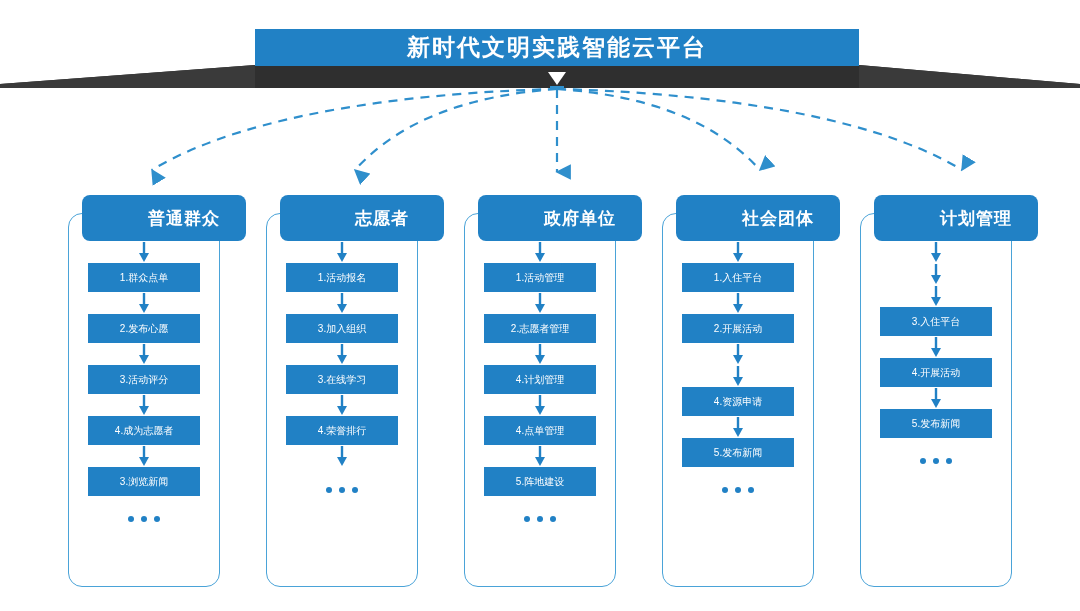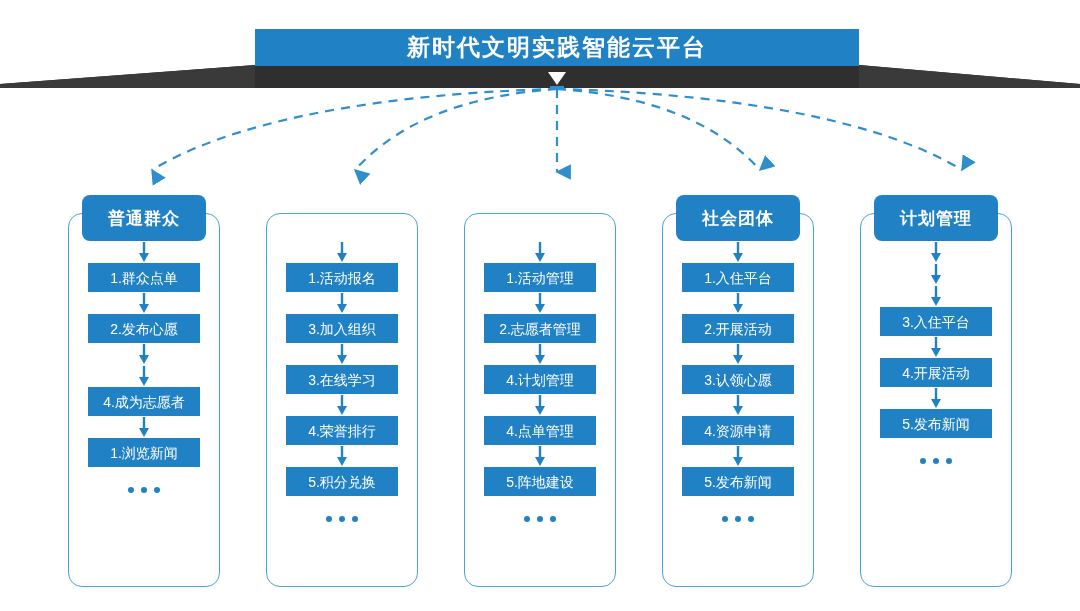--- a/index.html
+++ b/index.html
@@ -92,20 +92,21 @@
     left: 22px;
     top: 0px;
     width: 124px;
     height: 46px;
     background: #2181c5;
     border-radius: 8px;
     display: flex;
     align-items: center;
     justify-content: center;
     z-index: 3;
+    padding-left: 40px;
   }
   .col-header-label {
     color: #ffffff;
     font-size: 17px;
     font-weight: bold;
     letter-spacing: 1px;
     line-height: 1;
     white-space: nowrap;
   }
   .col-items {
@@ -128,21 +129,21 @@
     width: 112px;
     height: 29px;
     background: #2181c5;
     display: flex;
     align-items: center;
     justify-content: center;
     flex: none;
   }
   .item-label {
     color: #ffffff;
-    font-size: 14px;
+    font-size: 10px;
     line-height: 1;
     white-space: nowrap;
   }
   .col-ellipsis {
     margin-top: 18px;
     display: flex;
     gap: 7px;
     align-items: center;
     justify-content: center;
     height: 10px;
@@ -204,43 +205,49 @@
           <line x1="7" y1="1" x2="7" y2="14" stroke="#2181c5" stroke-width="2.4"></line>
           <polygon points="2,12 12,12 7,21" fill="#2181c5"></polygon>
         </svg>
         <div class="item-box">
           <span class="item-label">2.发布心愿</span>
         </div>
         <svg class="down-arrow" viewBox="0 0 14 22">
           <line x1="7" y1="1" x2="7" y2="14" stroke="#2181c5" stroke-width="2.4"></line>
           <polygon points="2,12 12,12 7,21" fill="#2181c5"></polygon>
         </svg>
+        <div class="item-box">
+          <span class="item-label">3.活动评分</span>
+        </div>
         <svg class="down-arrow" viewBox="0 0 14 22">
           <line x1="7" y1="1" x2="7" y2="14" stroke="#2181c5" stroke-width="2.4"></line>
           <polygon points="2,12 12,12 7,21" fill="#2181c5"></polygon>
         </svg>
         <div class="item-box">
           <span class="item-label">4.成为志愿者</span>
         </div>
         <svg class="down-arrow" viewBox="0 0 14 22">
           <line x1="7" y1="1" x2="7" y2="14" stroke="#2181c5" stroke-width="2.4"></line>
           <polygon points="2,12 12,12 7,21" fill="#2181c5"></polygon>
         </svg>
         <div class="item-box">
-          <span class="item-label">1.浏览新闻</span>
+          <span class="item-label">3.浏览新闻</span>
         </div>
         <div class="col-ellipsis">
           <span></span>
           <span></span>
           <span></span>
         </div>
       </div>
     </div>
     <div class="column">
       <div class="col-frame"></div>
+      <div class="col-header">
+        <span class="col-header-label">志愿者</span>
+      </div>
       <div class="col-items">
         <svg class="down-arrow" viewBox="0 0 14 22">
           <line x1="7" y1="1" x2="7" y2="14" stroke="#2181c5" stroke-width="2.4"></line>
           <polygon points="2,12 12,12 7,21" fill="#2181c5"></polygon>
         </svg>
         <div class="item-box">
           <span class="item-label">1.活动报名</span>
         </div>
         <svg class="down-arrow" viewBox="0 0 14 22">
           <line x1="7" y1="1" x2="7" y2="14" stroke="#2181c5" stroke-width="2.4"></line>
@@ -260,32 +267,32 @@
           <line x1="7" y1="1" x2="7" y2="14" stroke="#2181c5" stroke-width="2.4"></line>
           <polygon points="2,12 12,12 7,21" fill="#2181c5"></polygon>
         </svg>
         <div class="item-box">
           <span class="item-label">4.荣誉排行</span>
         </div>
         <svg class="down-arrow" viewBox="0 0 14 22">
           <line x1="7" y1="1" x2="7" y2="14" stroke="#2181c5" stroke-width="2.4"></line>
           <polygon points="2,12 12,12 7,21" fill="#2181c5"></polygon>
         </svg>
-        <div class="item-box">
-          <span class="item-label">5.积分兑换</span>
-        </div>
         <div class="col-ellipsis">
           <span></span>
           <span></span>
           <span></span>
         </div>
       </div>
     </div>
     <div class="column">
       <div class="col-frame"></div>
+      <div class="col-header">
+        <span class="col-header-label">政府单位</span>
+      </div>
       <div class="col-items">
         <svg class="down-arrow" viewBox="0 0 14 22">
           <line x1="7" y1="1" x2="7" y2="14" stroke="#2181c5" stroke-width="2.4"></line>
           <polygon points="2,12 12,12 7,21" fill="#2181c5"></polygon>
         </svg>
         <div class="item-box">
           <span class="item-label">1.活动管理</span>
         </div>
         <svg class="down-arrow" viewBox="0 0 14 22">
           <line x1="7" y1="1" x2="7" y2="14" stroke="#2181c5" stroke-width="2.4"></line>
@@ -339,23 +346,20 @@
           <line x1="7" y1="1" x2="7" y2="14" stroke="#2181c5" stroke-width="2.4"></line>
           <polygon points="2,12 12,12 7,21" fill="#2181c5"></polygon>
         </svg>
         <div class="item-box">
           <span class="item-label">2.开展活动</span>
         </div>
         <svg class="down-arrow" viewBox="0 0 14 22">
           <line x1="7" y1="1" x2="7" y2="14" stroke="#2181c5" stroke-width="2.4"></line>
           <polygon points="2,12 12,12 7,21" fill="#2181c5"></polygon>
         </svg>
-        <div class="item-box">
-          <span class="item-label">3.认领心愿</span>
-        </div>
         <svg class="down-arrow" viewBox="0 0 14 22">
           <line x1="7" y1="1" x2="7" y2="14" stroke="#2181c5" stroke-width="2.4"></line>
           <polygon points="2,12 12,12 7,21" fill="#2181c5"></polygon>
         </svg>
         <div class="item-box">
           <span class="item-label">4.资源申请</span>
         </div>
         <svg class="down-arrow" viewBox="0 0 14 22">
           <line x1="7" y1="1" x2="7" y2="14" stroke="#2181c5" stroke-width="2.4"></line>
           <polygon points="2,12 12,12 7,21" fill="#2181c5"></polygon>

